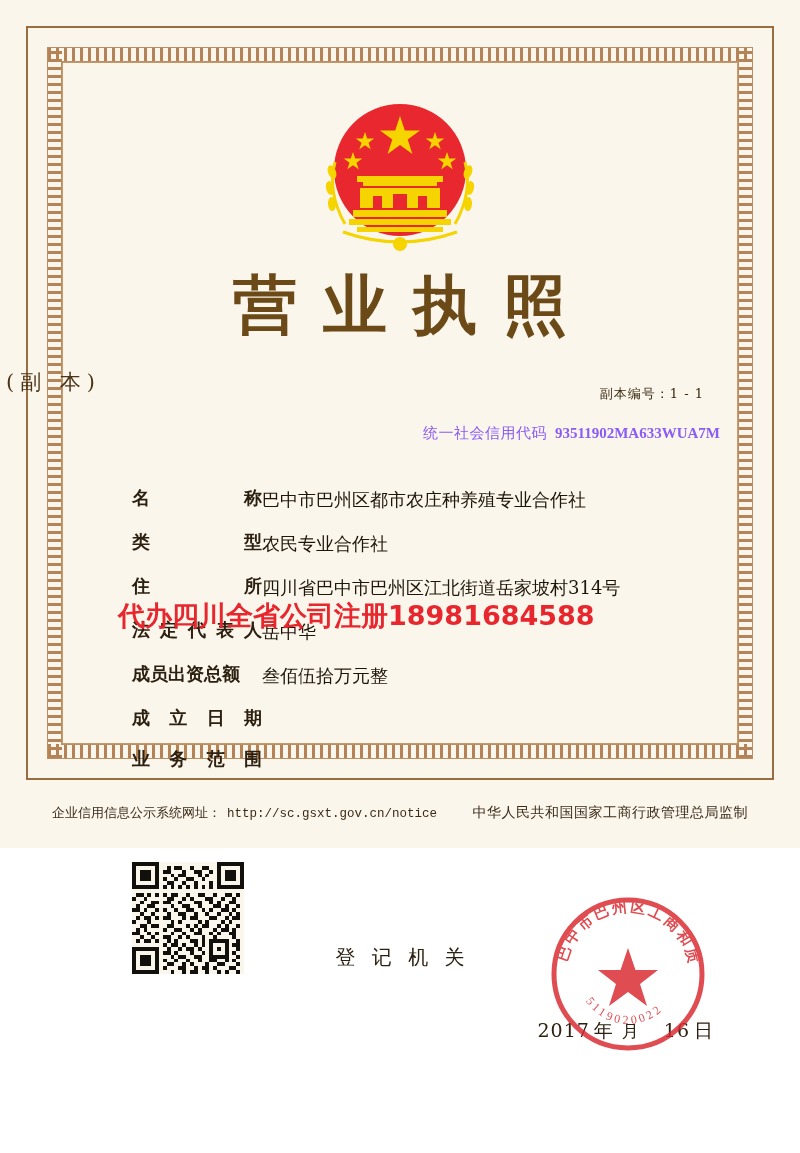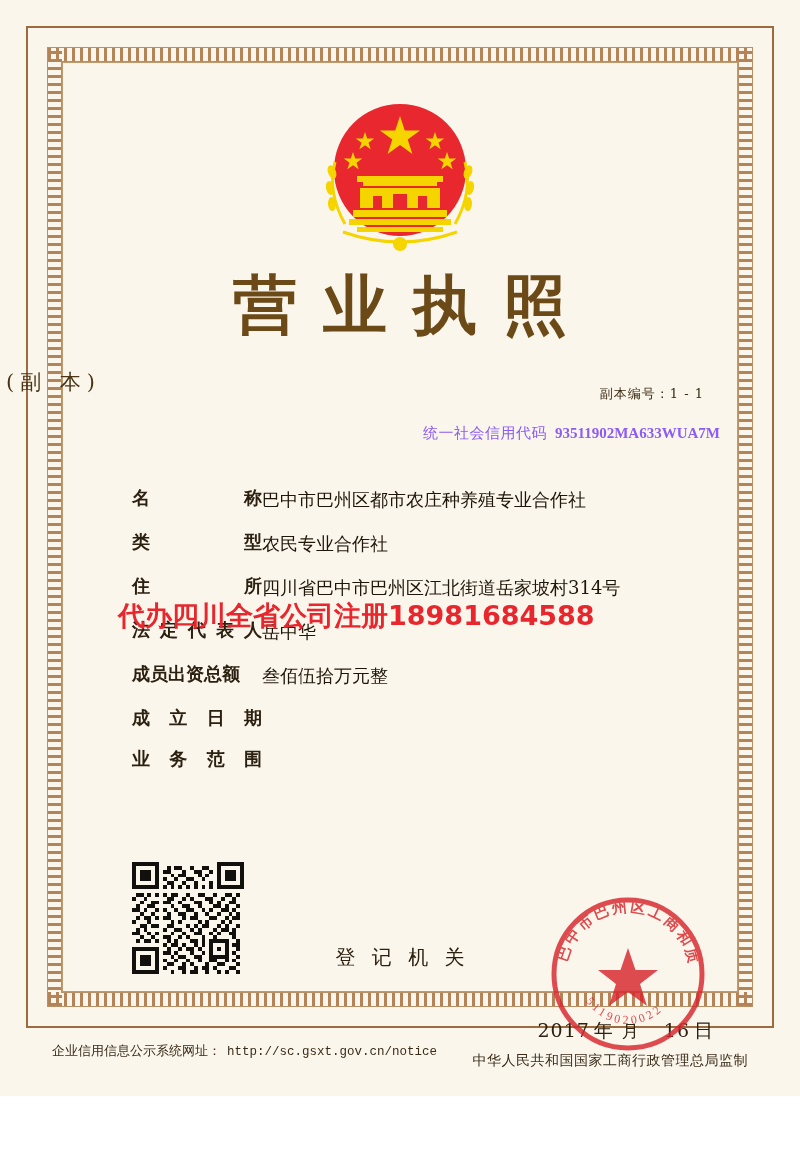--- a/index.html
+++ b/index.html
@@ -9,21 +9,21 @@
   }
   body {
     width: 800px;
     height: 1153px;
     font-family: "Liberation Sans", sans-serif;
     overflow: hidden;
   }
   .license {
     position: relative;
     width: 800px;
-    height: 1096px;
+    height: 848px;
     background: #fbf6ec;
     box-sizing: border-box;
   }
   
   .frame-outer {
     position: absolute;
     left: 26px;
     top: 26px;
     right: 26px;
     bottom: 68px;
@@ -222,21 +222,21 @@
     font-weight: bold;
     color: #e8262d;
     white-space: nowrap;
     letter-spacing: 0;
   }
 
   
   .footer-left {
     position: absolute;
     left: 52px;
-    bottom: 36px;
+    bottom: 26px;
     font-family: "DejaVu Serif", "Liberation Serif", serif;
     font-size: 13px;
     color: #3a2c18;
   }
   .footer-left .url {
     font-family: "Liberation Mono", monospace;
     font-size: 12.5px;
     margin-left: 6px;
   }
   .footer-right {

